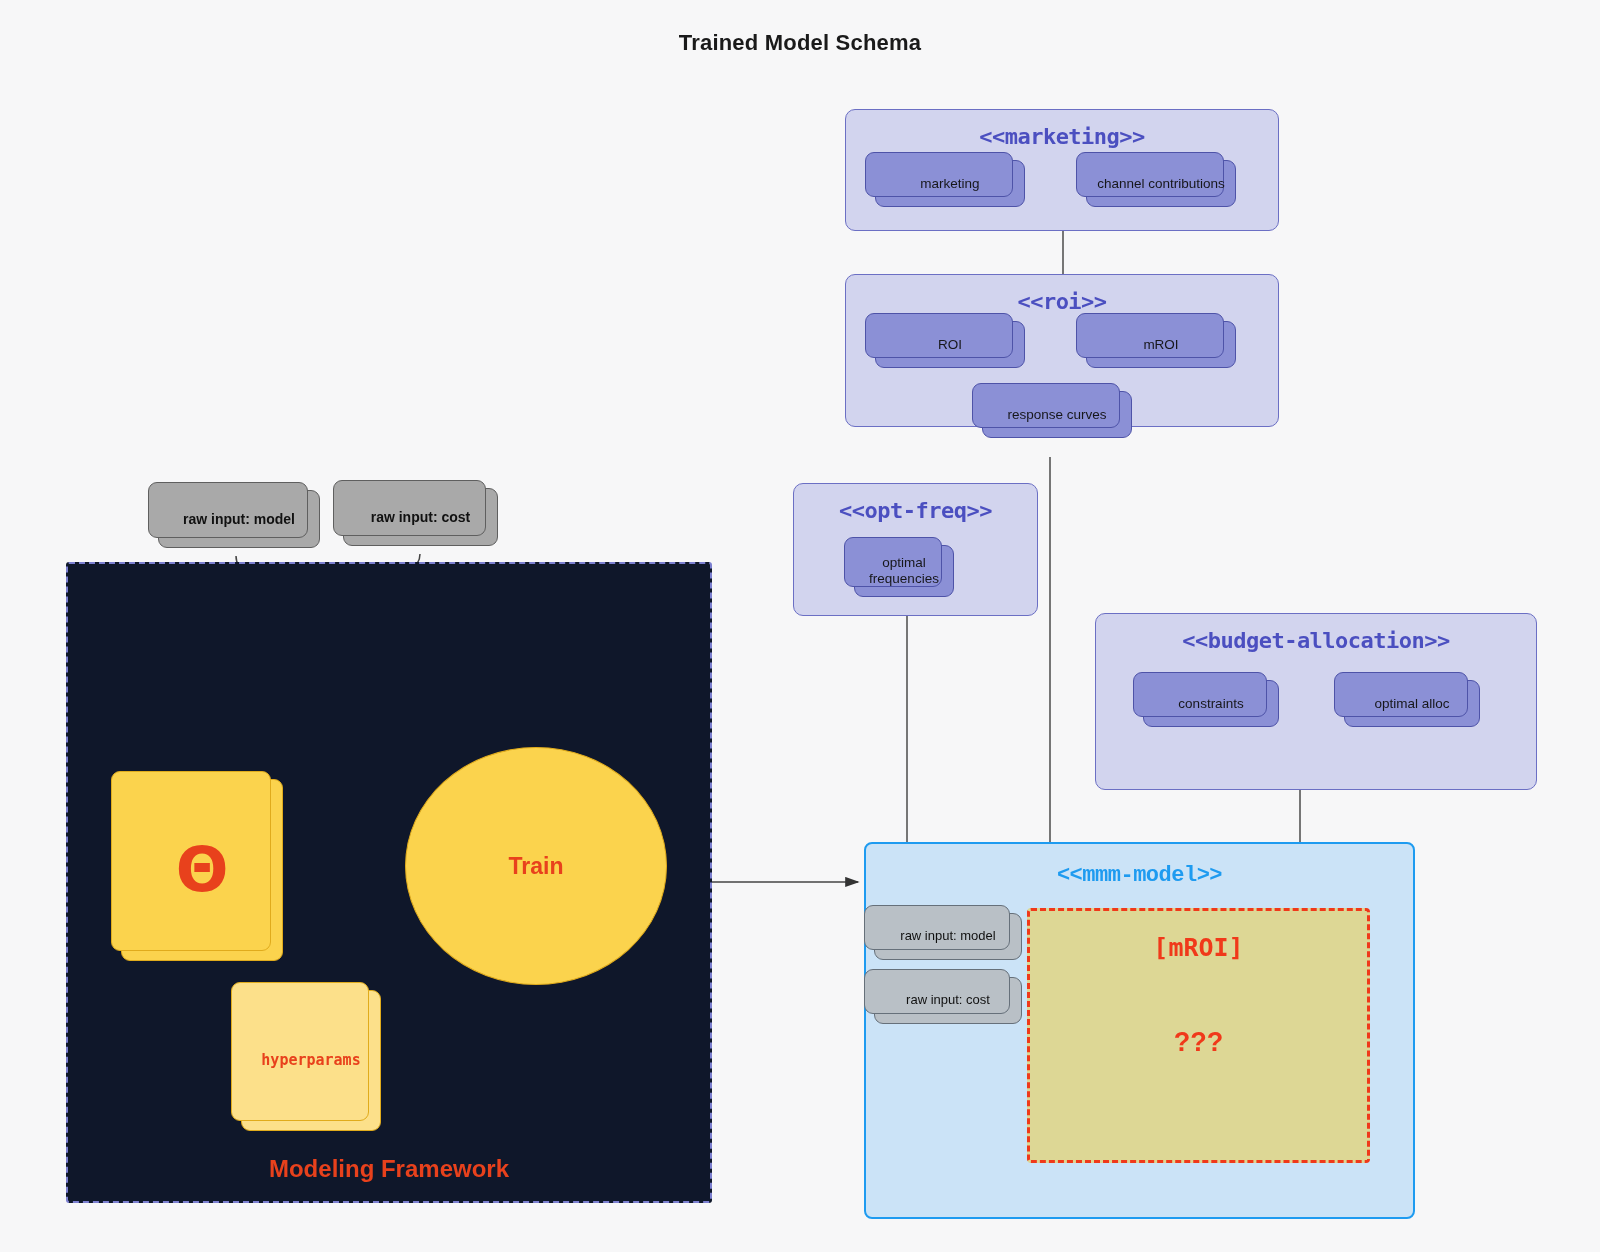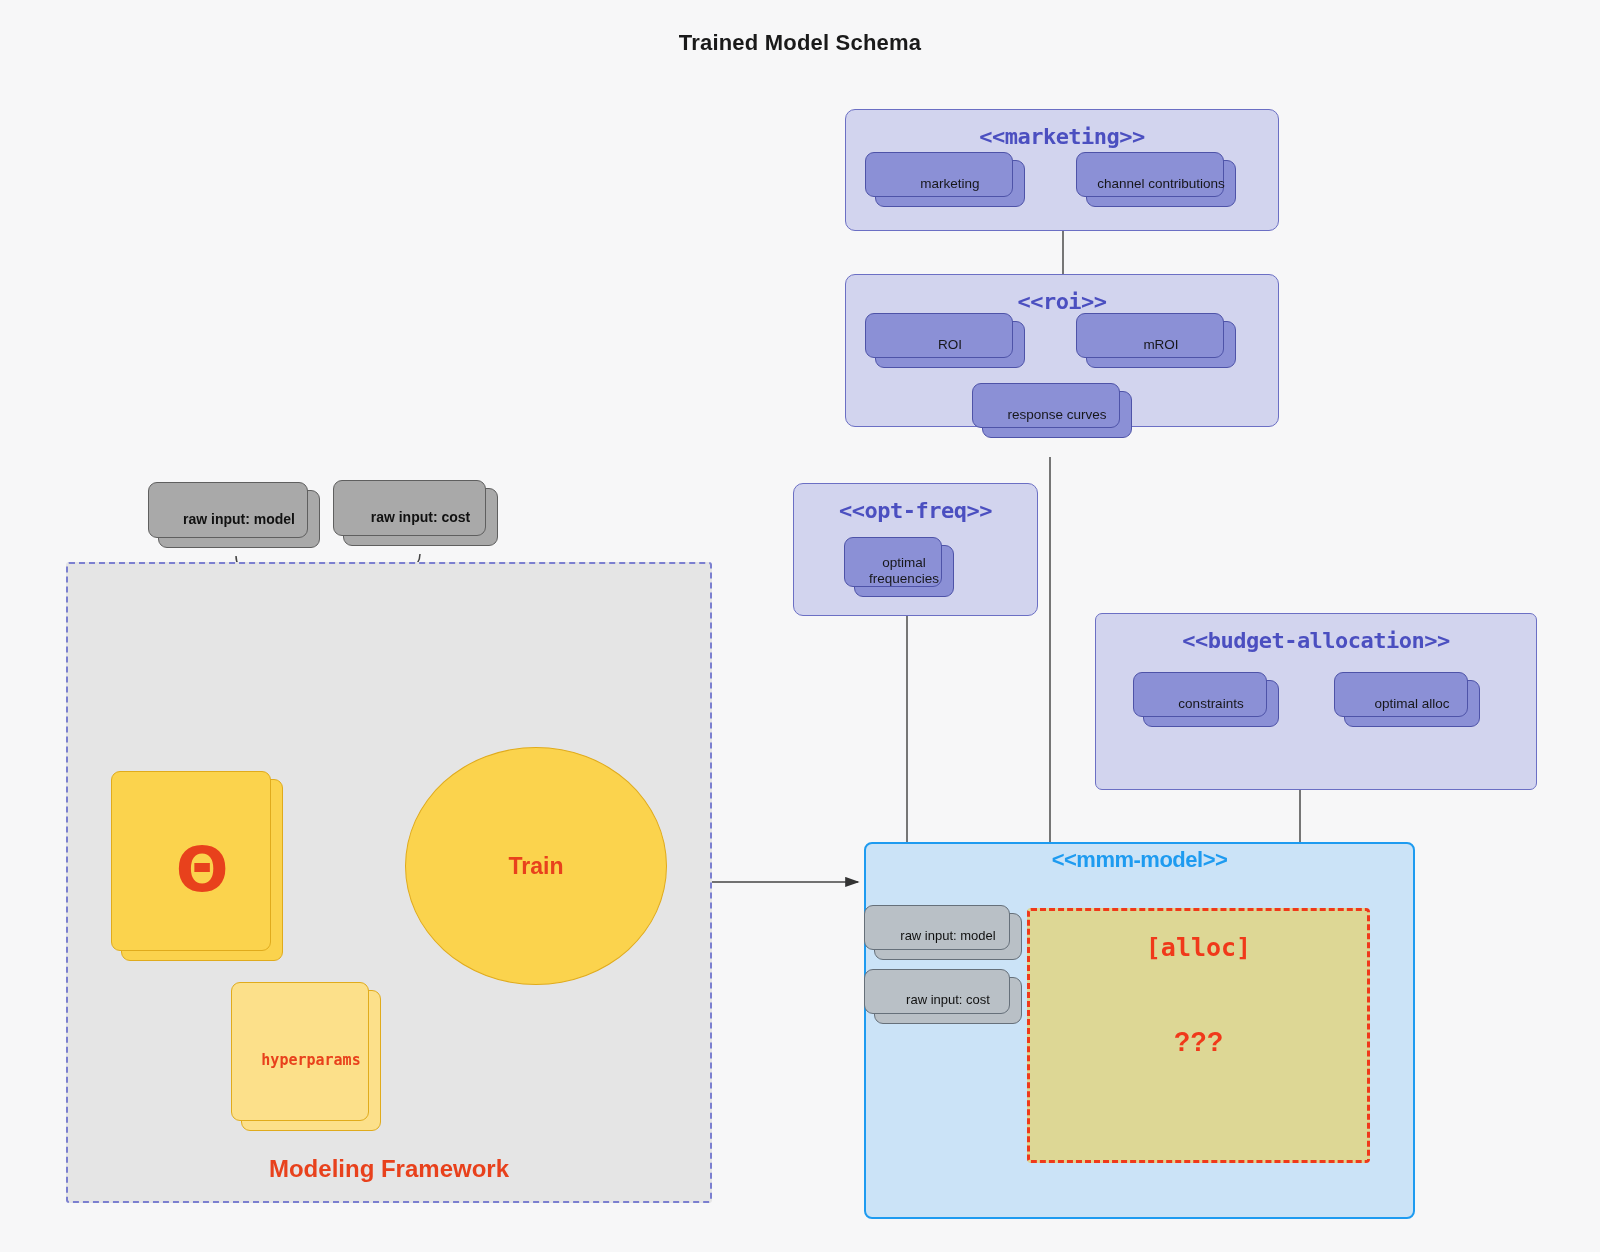--- a/index.html
+++ b/index.html
@@ -89,21 +89,21 @@
     font-size:15px;
     z-index:1;
   }
   .ycard::before{background:#fbd34d;border-color:#e0ab1c;}
   .ycard.pale{background:#fce08a;border-color:#e0ab1c;}
   .ycard.pale::before{background:#fce08a;border-color:#e0ab1c;}
 
   
   .framework{
     position:absolute;box-sizing:border-box;
-    background:#e5e5e5;
+    background:#0f172a;
     border:2px dashed #7b7fd0;
     border-radius:3px;
   }
   .framework-label{
     position:absolute;left:0;right:0;bottom:18px;
     text-align:center;
     color:#e8411c;font-weight:bold;font-size:24px;
   }
 
   
@@ -126,23 +126,23 @@
   }
 
   
   .bluepkg{
     position:absolute;box-sizing:border-box;
     background:#cbe3f7;
     border:2.2px solid #1e9bf0;
     border-radius:8px;
   }
   .bluepkg-title{
-    position:absolute;left:0;right:0;top:3px;
-    text-align:center;
-    font-family:Liberation Sans, sans-serif;
+    position:absolute;left:0;right:0;top:19px;
+    text-align:center;
+    font-family:Liberation Mono, monospace;
     font-size:22px;font-weight:bold;color:#1e9bf0;
     letter-spacing:-0.5px;
   }
   .model-slot{
     position:absolute;box-sizing:border-box;
     background:#ddd795;
     border:3px dashed #f0391a;
     border-radius:4px;
   }
   .model-slot .slot-label{
@@ -232,21 +232,21 @@
   </div>
 
   <div class="pkg" style="left:793px;top:459px;width:245px;height:133px;">
     <div class="pkg-title">&lt;&lt;opt-freq&gt;&gt;</div>
   </div>
   <div class="card pcard" style="left:854px;top:521px;width:100px;height:52px;flex-direction:column;">
     <span>optimal</span>
     <span>frequencies</span>
   </div>
 
-  <div class="pkg" style="left:1095px;top:589px;width:442px;height:177px;border-radius:7px;">
+  <div class="pkg" style="left:1095px;top:589px;width:442px;height:177px;">
     <div class="pkg-title">&lt;&lt;budget-allocation&gt;&gt;</div>
   </div>
   <div class="card pcard" style="left:1143px;top:656px;width:136px;height:47px;">
     <span>constraints</span>
   </div>
   <div class="card pcard" style="left:1344px;top:656px;width:136px;height:47px;">
     <span>optimal alloc</span>
   </div>
 
   <div class="card gcard" style="left:158px;top:466px;width:162px;height:58px;">
@@ -276,17 +276,17 @@
   <div class="bluepkg" style="left:864px;top:818px;width:551px;height:377px;">
     <div class="bluepkg-title">&lt;&lt;mmm-model&gt;&gt;</div>
   </div>
   <div class="card gcard small" style="left:874px;top:889px;width:148px;height:47px;">
     <span>raw input: model</span>
   </div>
   <div class="card gcard small" style="left:874px;top:953px;width:148px;height:47px;">
     <span>raw input: cost</span>
   </div>
   <div class="model-slot" style="left:1027px;top:884px;width:343px;height:255px;">
-    <div class="slot-label">[alloc]</div>
+    <div class="slot-label">[mROI]</div>
     <div class="slot-q">???</div>
   </div>
 
 </div>
 
 </body></html>

